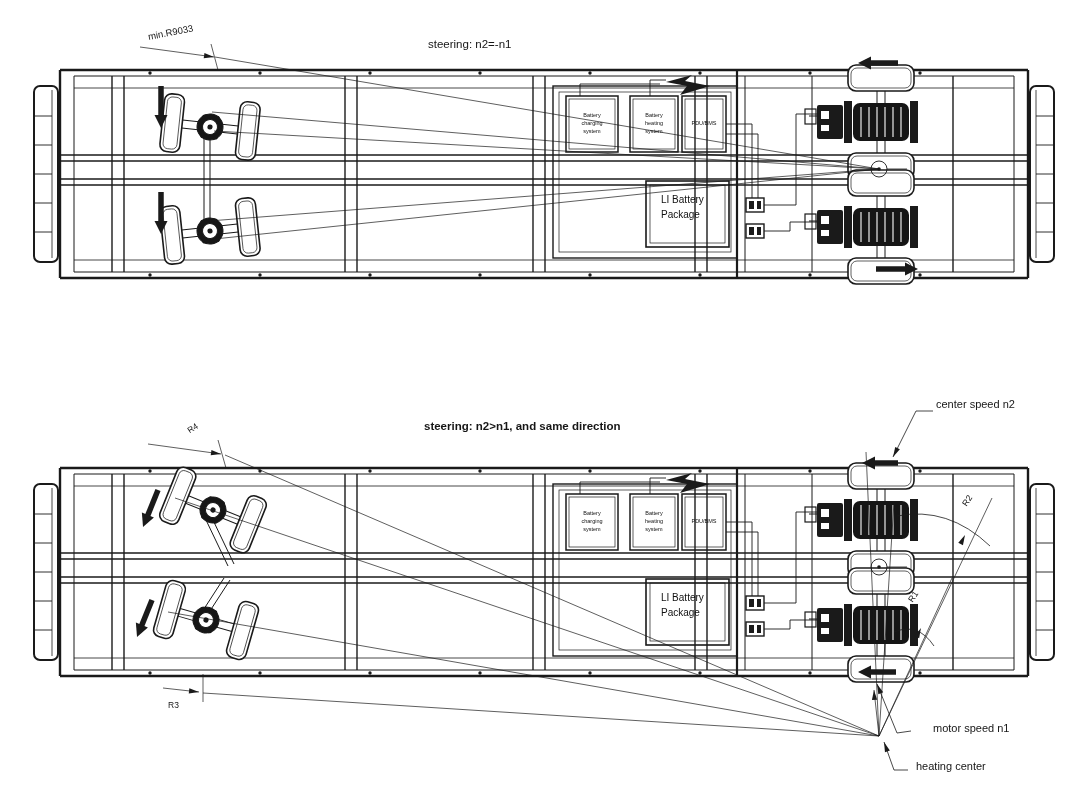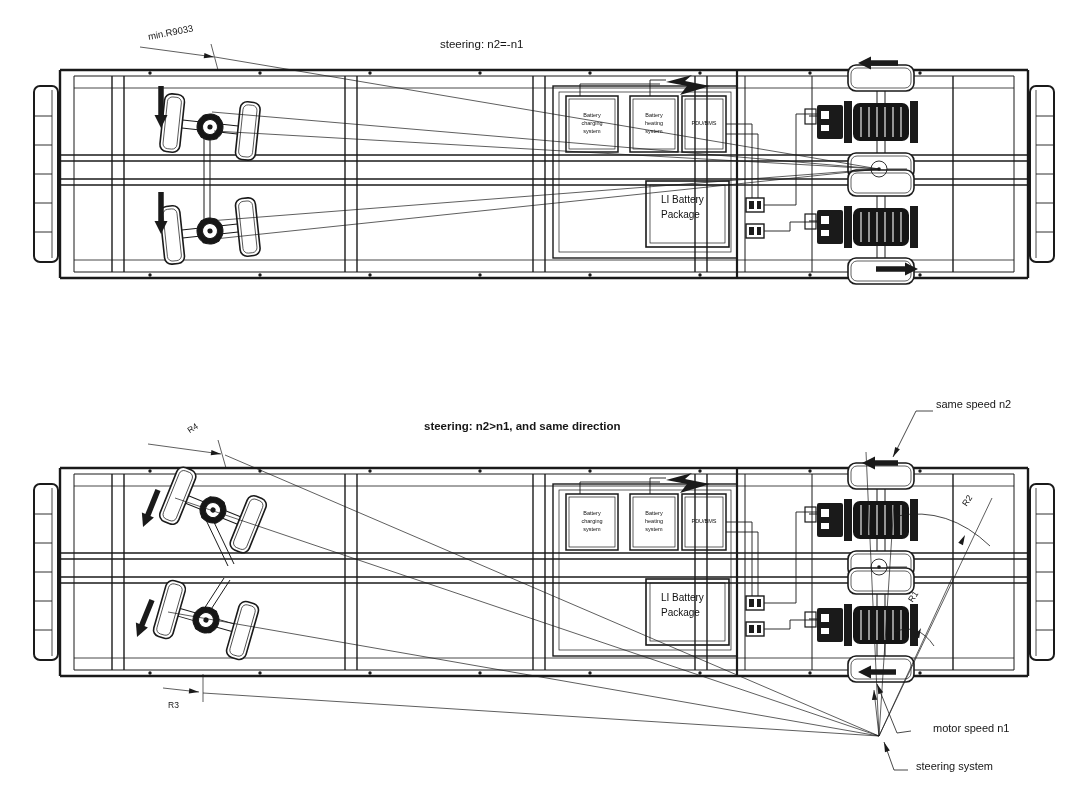--- a/index.html
+++ b/index.html
@@ -390,34 +390,34 @@
           <line x1="0" y1="0" x2="25" y2="0" stroke="#1a1a1a" stroke-width="5.5"></line>
           <polygon points="23,-6.5 23,6.5 36,0" fill="#1a1a1a"></polygon>
         </g>
         <g transform="translate(896 672) rotate(180)">
           <line x1="0" y1="0" x2="27" y2="0" stroke="#1a1a1a" stroke-width="5.5"></line>
           <polygon points="25,-6.5 25,6.5 38,0" fill="#1a1a1a"></polygon>
         </g>
       </g>
     </svg>
 
-  <div class="lbl t11" style="left:440px;top:38px;">steering: n2=-n1</div>
+  <div class="lbl t11" style="left:428px;top:38px;">steering: n2=-n1</div>
   <div class="lbl t9 rot-min" style="left:148px;top:31px;">min.R9033</div>
 
   <div class="boxlbl" style="left:577px;top:98px;width:30px;height:52px;">Battery charging system</div>
   <div class="boxlbl" style="left:639px;top:98px;width:30px;height:52px;">Battery heating system</div>
   <div class="boxlbl" style="left:682px;top:98px;width:44px;height:52px;">PDU/BMS</div>
   <div class="lilbl" style="left:661px;top:192px;width:70px;">LI Battery Package</div>
 
   <div class="lbl t11" style="left:424px;top:420px;font-weight:bold;">steering: n2&gt;n1, and  same direction</div>
   <div class="lbl t8 rot-r4" style="left:188px;top:426px;">R4</div>
   <div class="lbl t8" style="left:168px;top:700px;">R3</div>
   <div class="lbl t8 rot-r1" style="left:964px;top:500px;">R2</div>
   <div class="lbl t8 rot-r1" style="left:910px;top:596px;">R1</div>
-  <div class="lbl t10" style="left:936px;top:398px;">same speed n2</div>
+  <div class="lbl t10" style="left:936px;top:398px;">center speed n2</div>
   <div class="lbl t10" style="left:916px;top:722px;margin-left:17px;">motor speed n1</div>
-  <div class="lbl t10" style="left:916px;top:760px;">steering system</div>
+  <div class="lbl t10" style="left:916px;top:760px;">heating center</div>
 
   <div class="boxlbl" style="left:577px;top:496px;width:30px;height:52px;">Battery charging system</div>
   <div class="boxlbl" style="left:639px;top:496px;width:30px;height:52px;">Battery heating system</div>
   <div class="boxlbl" style="left:682px;top:496px;width:44px;height:52px;">PDU/BMS</div>
   <div class="lilbl" style="left:661px;top:590px;width:70px;">LI Battery Package</div>
 </div>
 
 </body></html>

